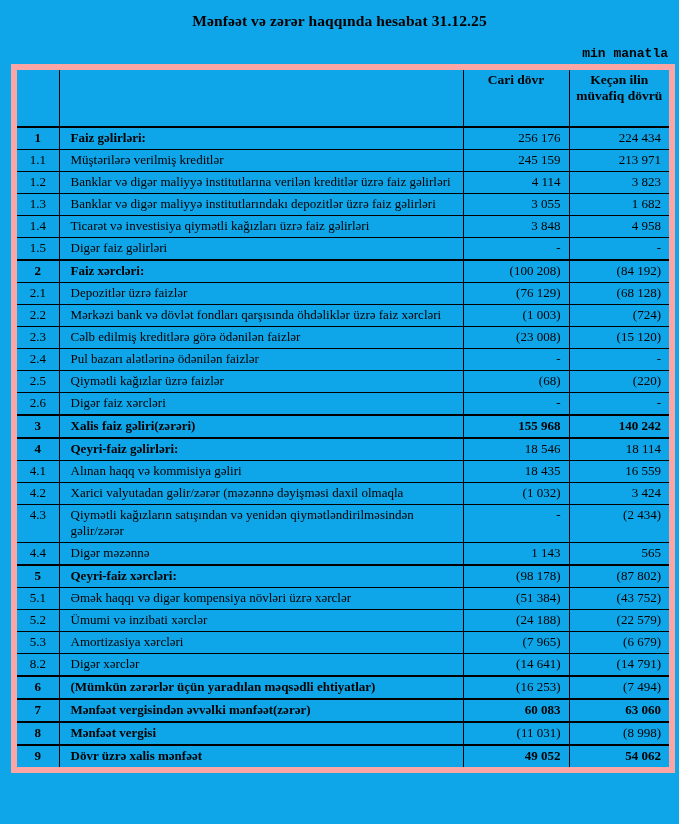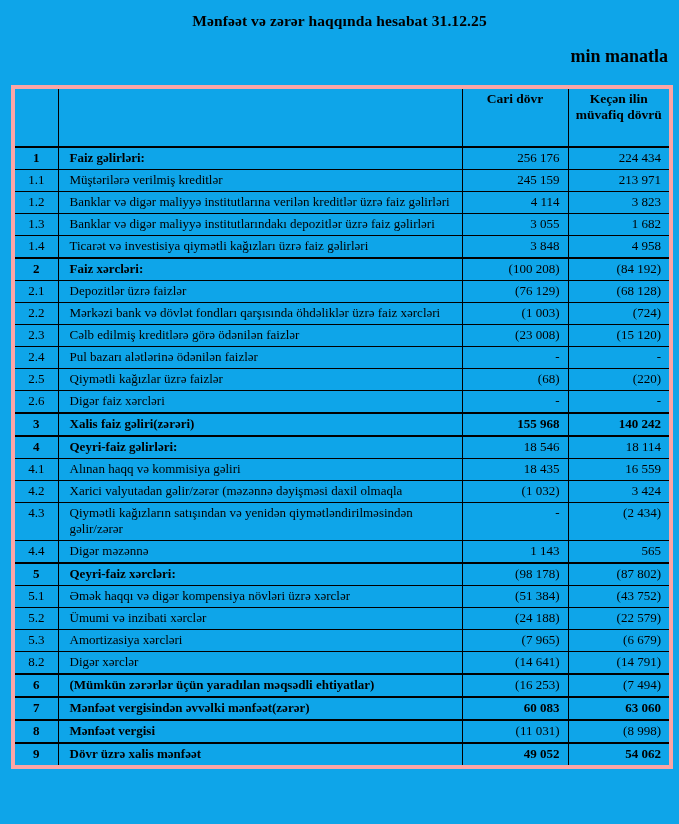--- a/index.html
+++ b/index.html
@@ -20,30 +20,31 @@
     text-align: center;
     font-weight: bold;
     font-size: 15.5px;
     padding-top: 12px;
     letter-spacing: 0.1px;
   }
   .unit-note {
     width: 668px;
     text-align: right;
     font-weight: bold;
-    font-size: 18px;
+    font-size: 13px;
     margin-top: 16px;
-    margin-bottom: 18px;
+    margin-bottom: 3px;
+    font-family: Liberation Mono, monospace;
   }
   table.report {
     border-collapse: collapse;
     table-layout: fixed;
     width: 658px;
     margin-left: 11px;
-    border: 4px solid #fca5a5;
+    border: 6px solid #fca5a5;
     font-size: 13px;
     line-height: 16px;
   }
   col.c-no   { width: 45px;  }
   col.c-lbl  { width: 404px; }
   col.c-cur  { width: 106px; }
   col.c-prev { width: 103px; }
   .report th, .report td {
     border: 1px solid #000;
     vertical-align: top;
@@ -112,20 +113,26 @@
           <td class="lbl">Banklar və digər maliyyə institutlarındakı depozitlər üzrə faiz gəlirləri</td>
           <td class="val">3 055</td>
           <td class="val">1 682</td>
         </tr>
         <tr>
           <td class="no">1.4</td>
           <td class="lbl">Ticarət və investisiya qiymətli kağızları üzrə faiz gəlirləri</td>
           <td class="val">3 848</td>
           <td class="val">4 958</td>
         </tr>
+        <tr>
+          <td class="no">1.5</td>
+          <td class="lbl">Digər faiz gəlirləri</td>
+          <td class="val">-</td>
+          <td class="val">-</td>
+        </tr>
         <tr class="section">
           <td class="no">2</td>
           <td class="lbl">Faiz xərcləri:</td>
           <td class="val">(100 208)</td>
           <td class="val">(84 192)</td>
         </tr>
         <tr>
           <td class="no">2.1</td>
           <td class="lbl">Depozitlər üzrə faizlər</td>
           <td class="val">(76 129)</td>

